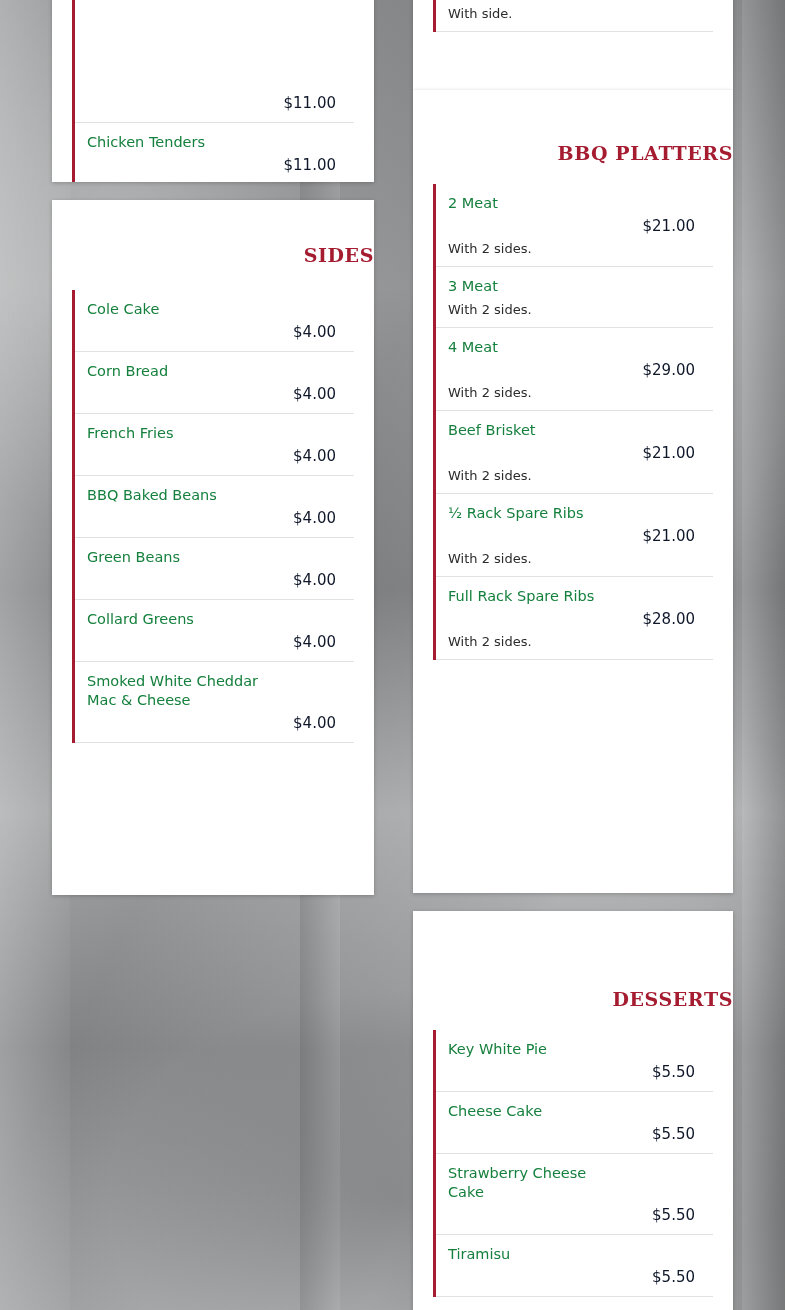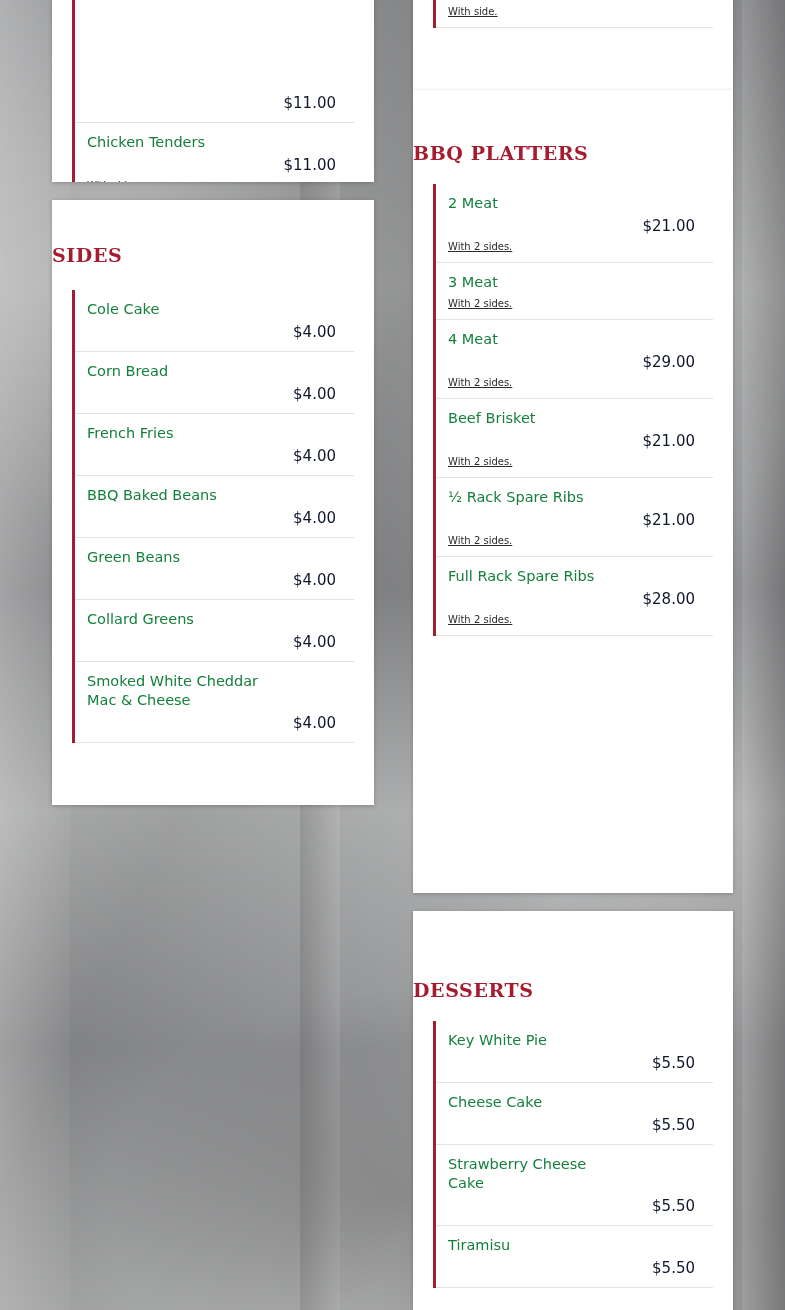--- a/index.html
+++ b/index.html
@@ -49,21 +49,21 @@
     inset: 0;
   }
 
   .card {
     position: absolute;
     background: #ffffff;
     box-shadow: 0 1px 4px rgba(0,0,0,0.22);
   }
 
   .card-title {
-    text-align: left;
+    text-align: right;
     color: #a51c30;
     font-family: "DejaVu Serif", serif;
     font-weight: bold;
     font-size: 19px;
     letter-spacing: 0.6px;
     margin: 0;
     padding: 0;
   }
   .card-subtitle {
     text-align: center;
@@ -93,43 +93,42 @@
     max-width: 72%;
   }
   .item-price {
     text-align: right;
     font-size: 15px;
     color: #0f172a;
     font-weight: 500;
     margin-top: 4px;
   }
   .item-desc {
-    font-size: 10px;
+    font-size: 13px;
     color: #2b2b2b;
     margin-top: 6px;
-    text-decoration: underline;
   }
 
   
   #card-left-top {
     left: 52px;
     top: -58px;
     width: 322px;
     height: 240px;
   }
   #card-left-top .items {
     margin-top: 0;
     padding-top: 0;
   }
 
   #card-sides {
     left: 52px;
     top: 200px;
     width: 322px;
-    height: 605px;
+    height: 695px;
   }
   #card-sides .card-title { padding-top: 44px; }
 
   #card-right-top {
     left: 413px;
     top: -96px;
     width: 320px;
     height: 186px;
   }
 
@@ -140,21 +139,21 @@
     height: 803px;
   }
   #card-platters .card-title { padding-top: 52px; }
 
   #card-desserts {
     left: 413px;
     top: 911px;
     width: 320px;
     height: 420px;
   }
-  #card-desserts .card-title { padding-top: 68px; }
+  #card-desserts .card-title { padding-top: 68px; margin-top: 9px; }
 
   .clip-top { overflow: hidden; }
 </style>
 </head>
 <body>
 
 <div class="bg">
   <div class="bg-stripe s1"></div>
   <div class="bg-stripe s2"></div>
   <div class="bg-stripe s3"></div>

